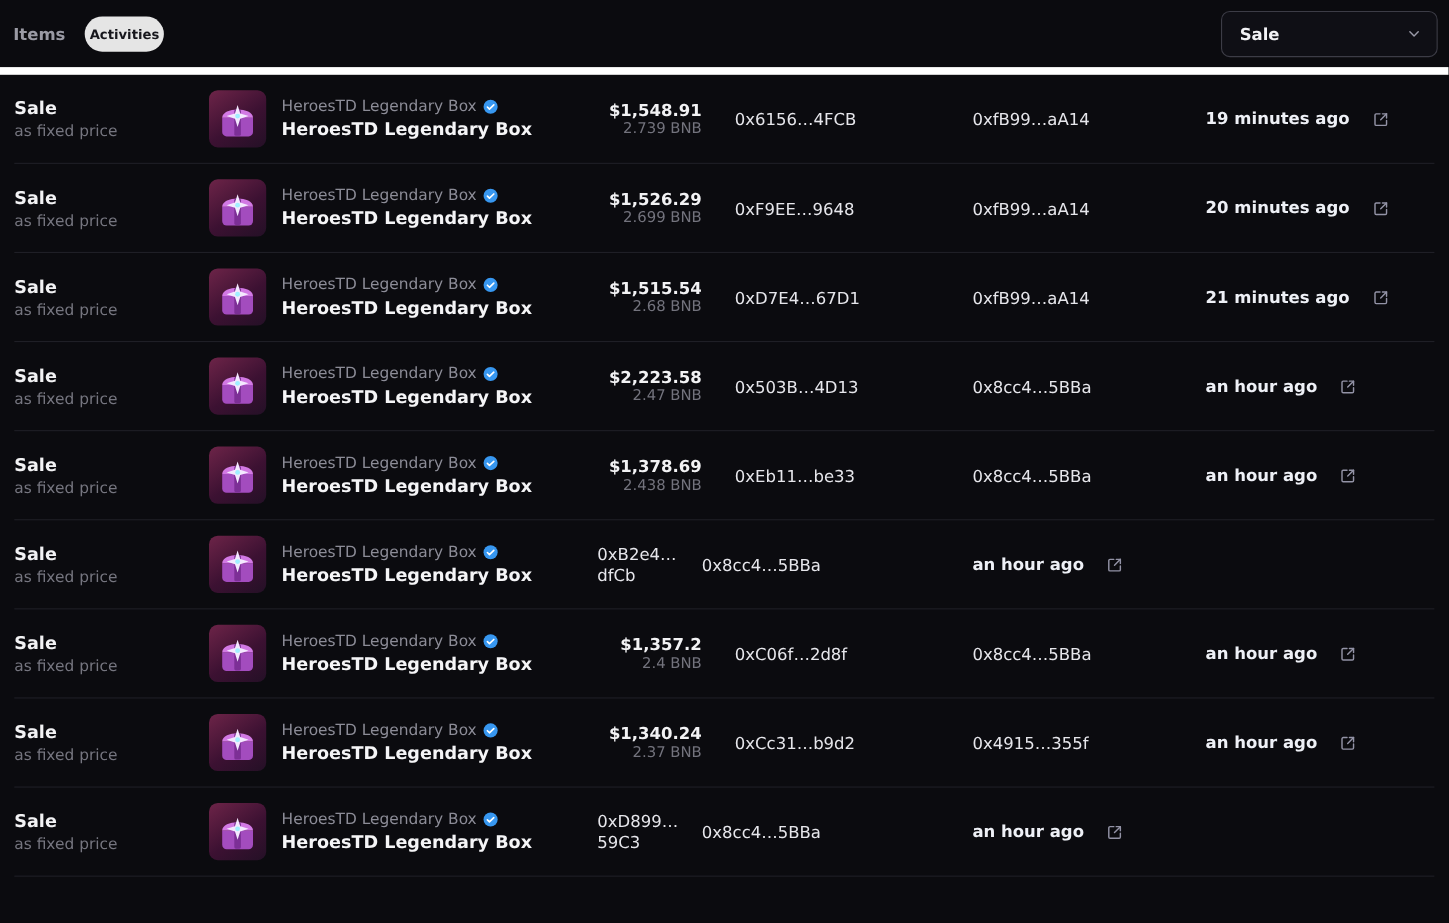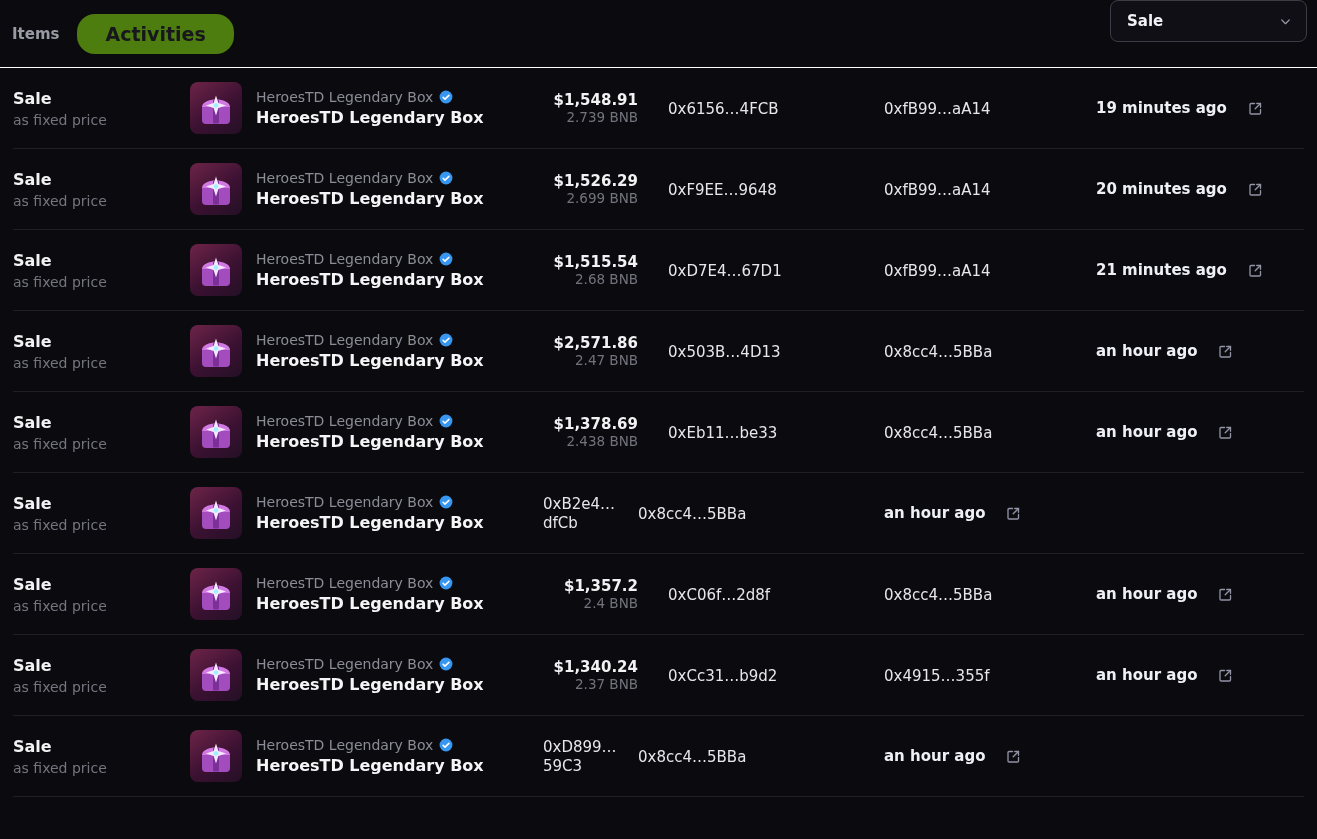--- a/index.html
+++ b/index.html
@@ -5,29 +5,29 @@
   * { margin:0; padding:0; box-sizing:border-box; }
   html, body { background:#0b0b0f; }
   body {
     width:1317px; height:839px; overflow:hidden;
     font-family:"DejaVu Sans","Liberation Sans",sans-serif;
     color:#ececf0;
   }
 
   
   .topbar {
-    height:68px; display:flex; justify-content:space-between;
-    padding:0 10px; border-bottom:1px solid #ffffff;gap:12px;
+    height:68px; display:flex; align-items:center; justify-content:space-between;
+    padding:0 10px; border-bottom:7px solid #ffffff;gap:12px;
   }
   .tabs { display:flex; align-items:center; gap:16px; }
   .tab { background:none; border:none; font-family:inherit; cursor:pointer; }
   .tab-plain { color:#9a9aa4; font-weight:700; font-size:15px; padding:8px 2px; }
   .tab-pill {
-    background:#4d7c0f; color:#17171d; font-weight:700; font-size:19px;
-    padding:9px 28px; border-radius:18px;
+    background:#e5e5e5; color:#17171d; font-weight:700; font-size:12px;
+    padding:9px 4px; border-radius:18px;
   }
   .filter-select {
     width:197px; height:42px; border:1px solid #3c3c46; border-radius:8px;
     background:#0f0f15; display:flex; align-items:center; justify-content:space-between;
     padding:0 14px 0 16px; cursor:pointer;
   }
   .filter-select .sel-label { font-weight:700; font-size:15px; color:#f2f2f5; }
 
   
   .table-wrap { padding:0 13px; }
@@ -287,21 +287,21 @@
                     <circle cx="12" cy="12" r="11" fill="#3797f0"></circle>
                     <path d="M7 12.5l3.2 3.2L17 9.2" stroke="#ffffff" stroke-width="2.6" fill="none" stroke-linecap="round" stroke-linejoin="round"></path>
                   </svg>
           </span>
         </span>
         <span class="item-name">HeroesTD Legendary Box</span>
       </span>
     </div>
 
     <div class="cell cell-price">
-      <span class="price-usd">$2,571.86</span>
+      <span class="price-usd">$2,223.58</span>
       <span class="price-bnb">2.47 BNB</span>
     </div>
 
     <div class="cell cell-from">
       <span class="addr">0x503B…4D13</span>
     </div>
 
     <div class="cell cell-to">
       <span class="addr">0x8cc4…5BBa</span>
     </div>

